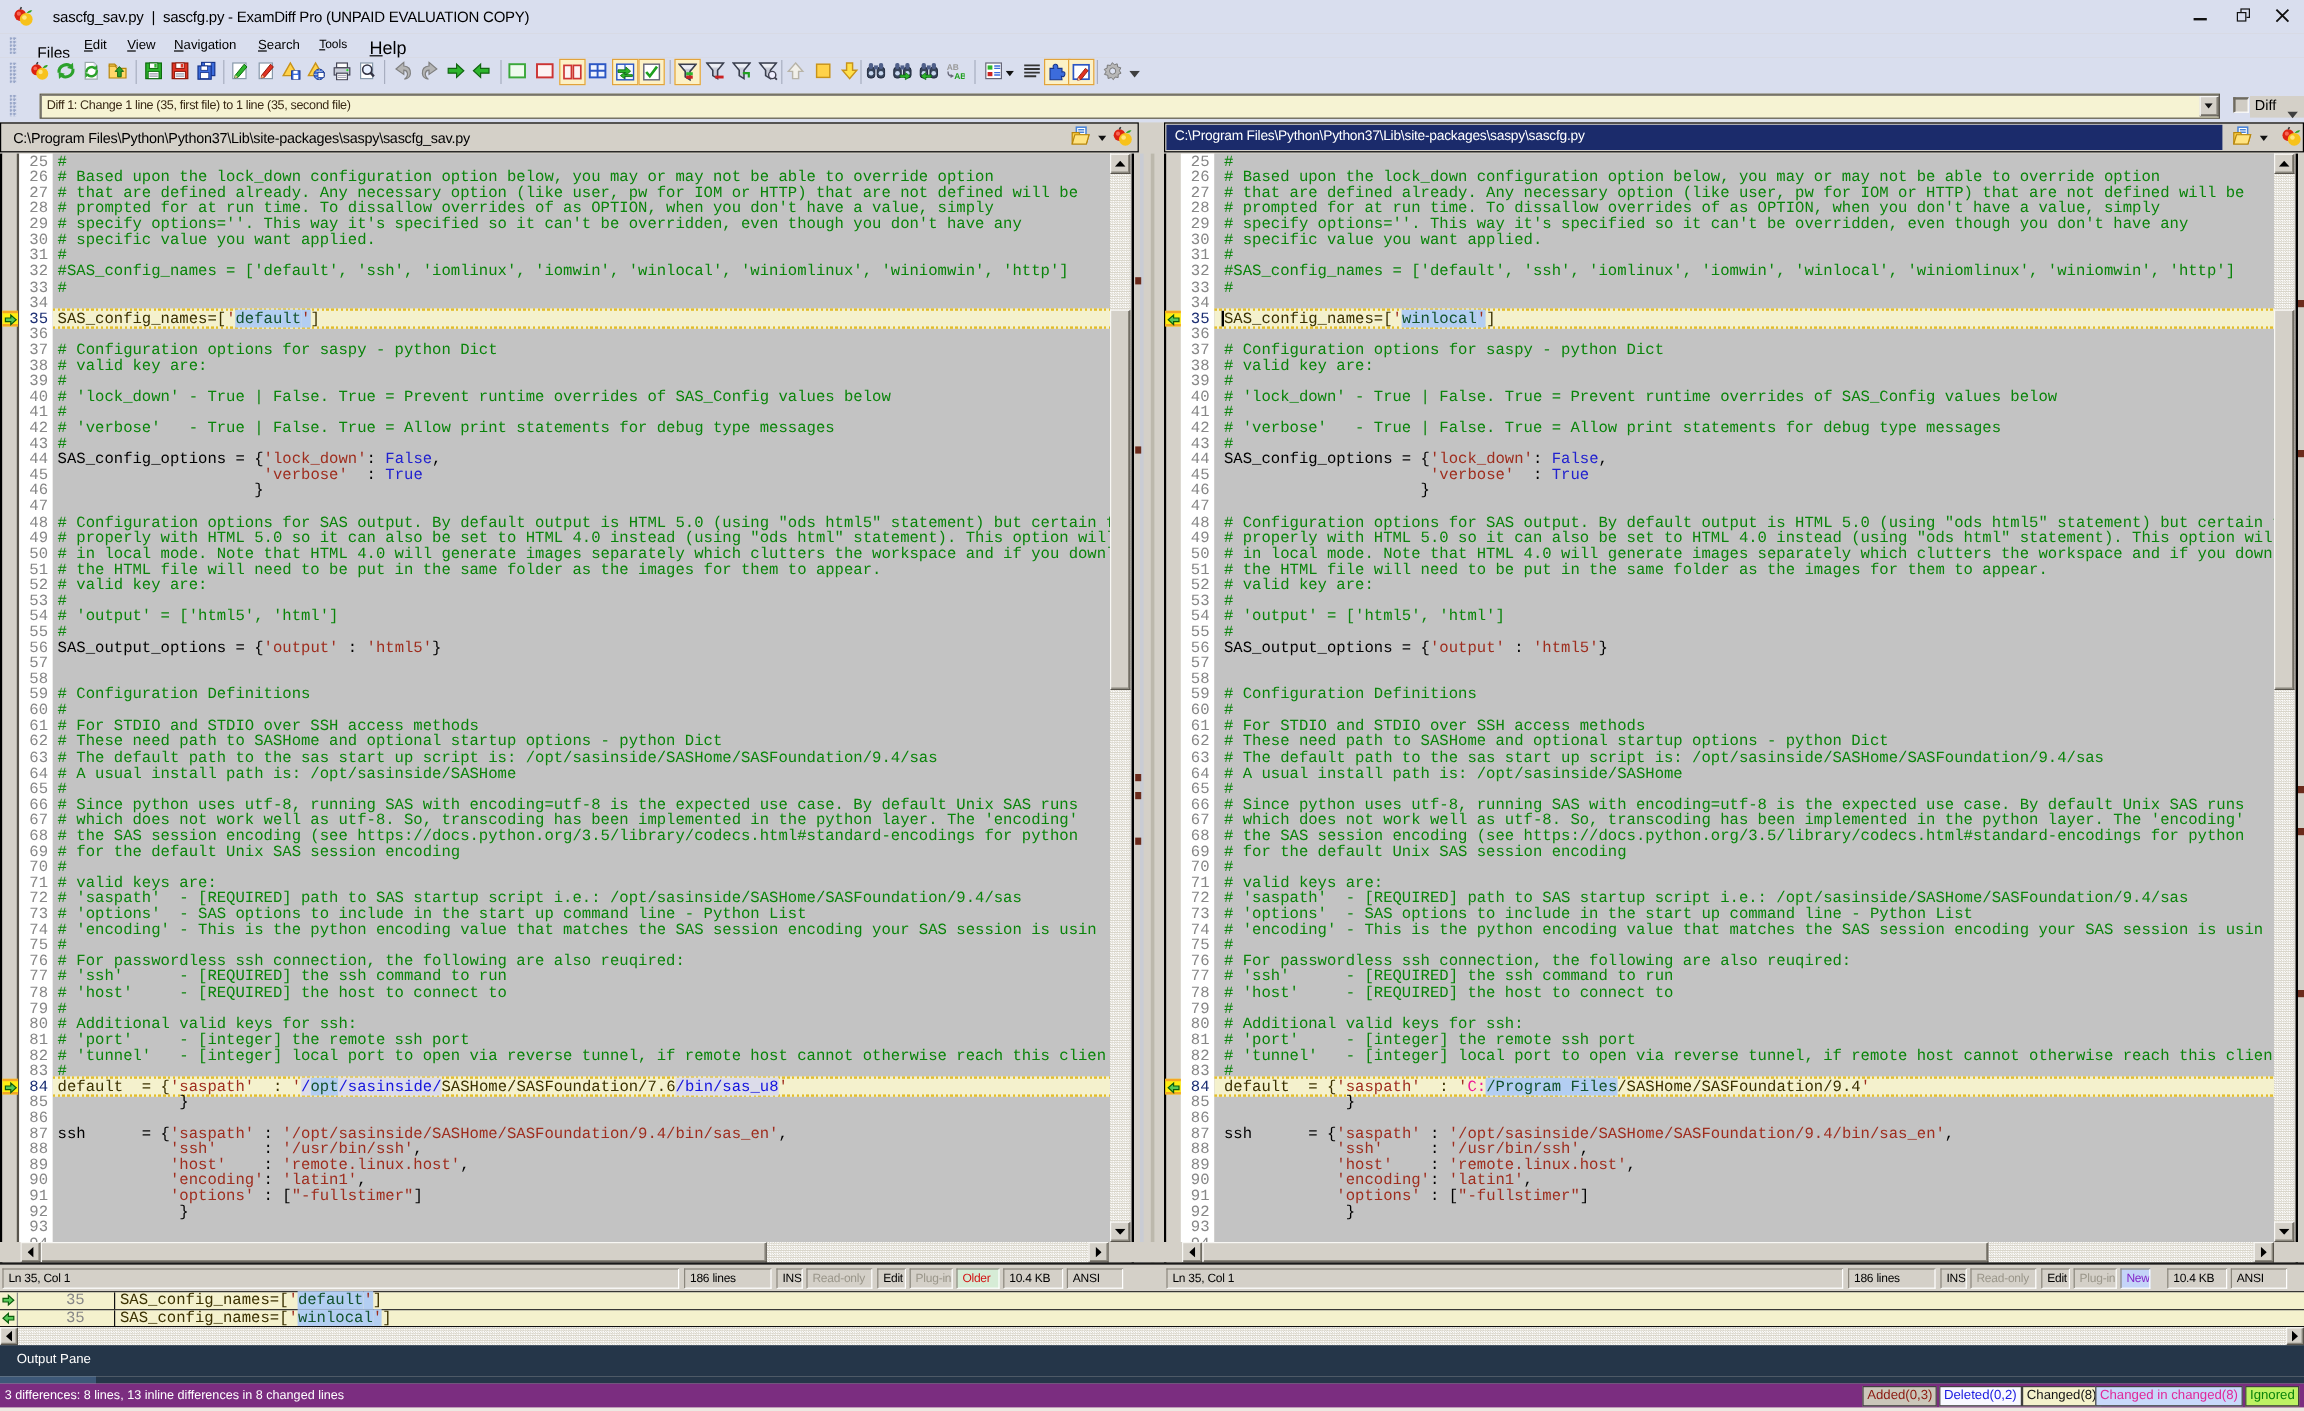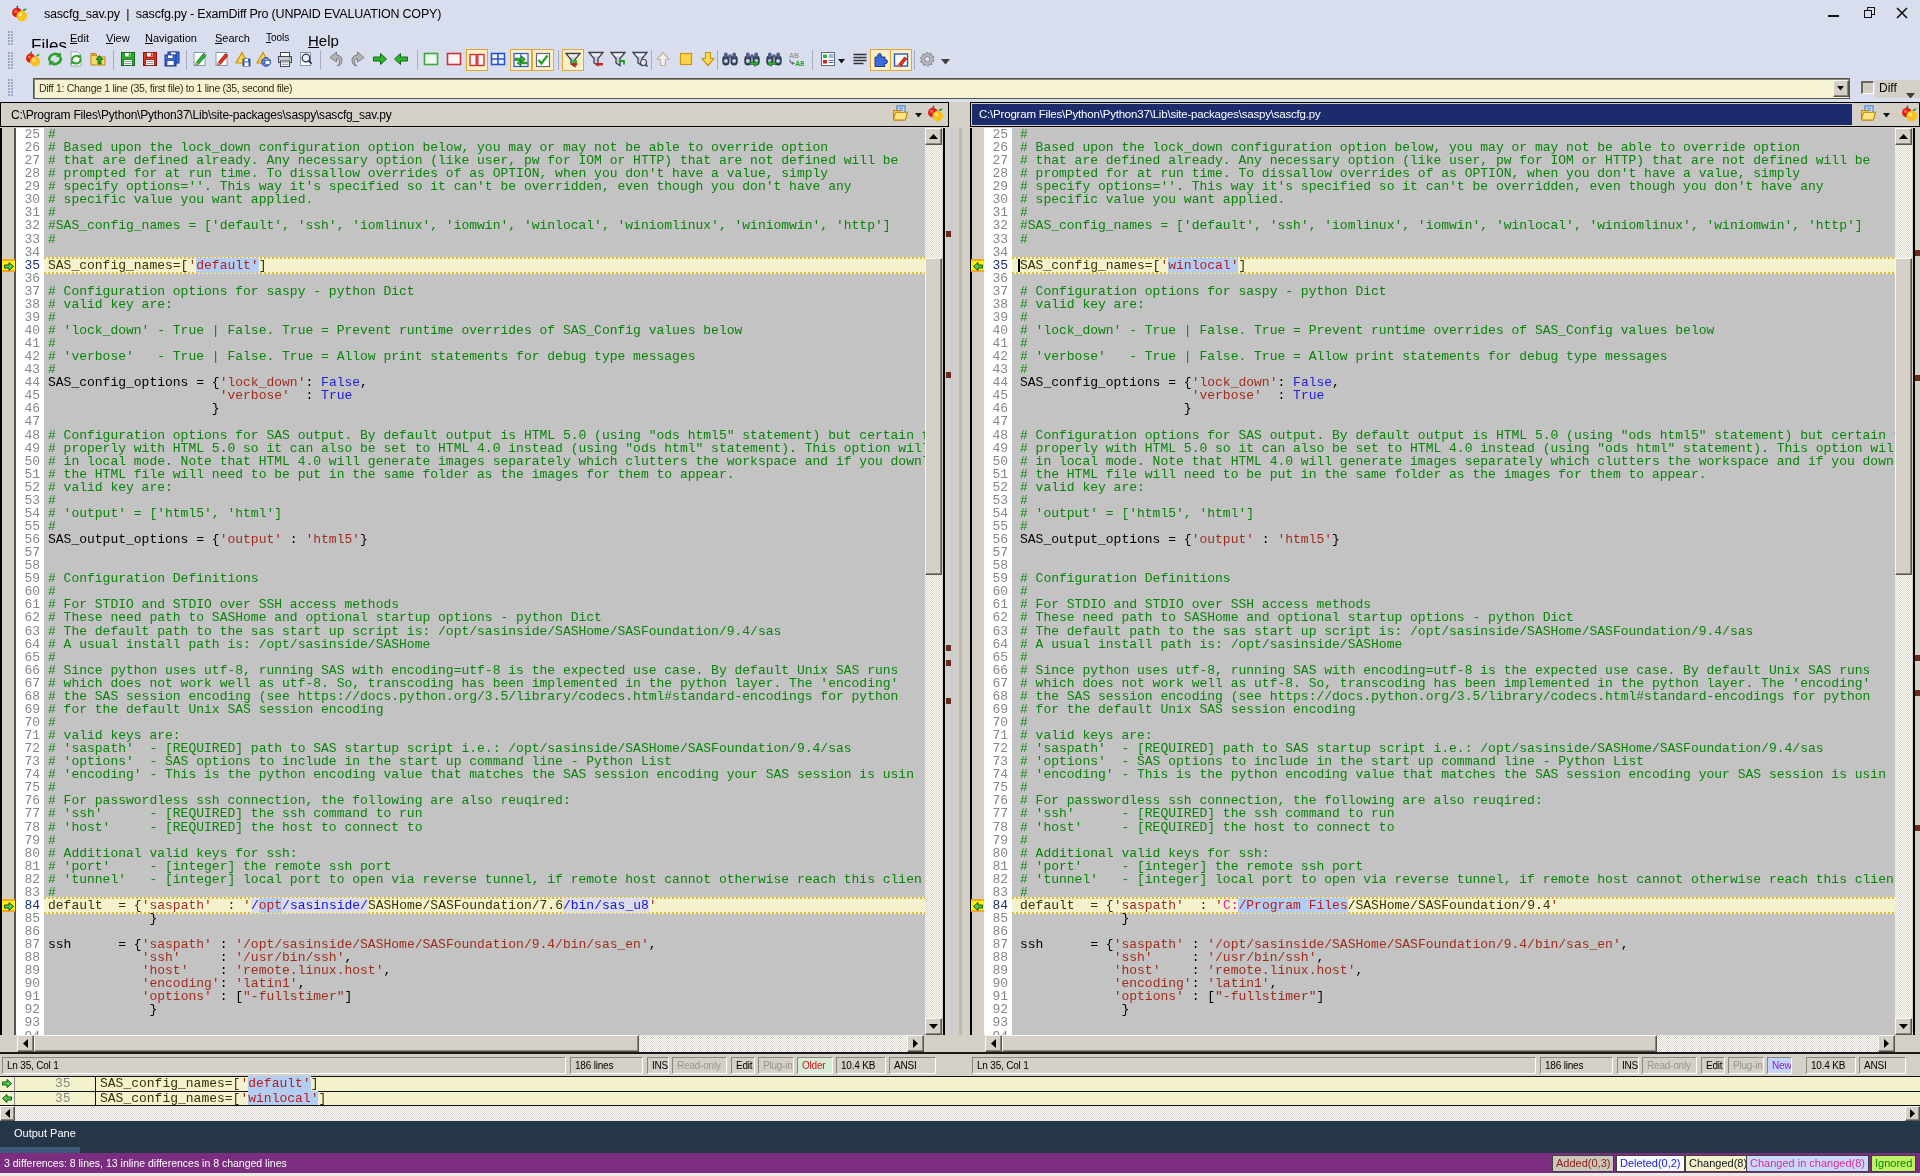--- a/index.html
+++ b/index.html
@@ -2,21 +2,21 @@
 <html><head><meta charset="utf-8"><style>
 *{margin:0;padding:0;box-sizing:border-box}
 svg{display:block}
 html,body{width:1920px;height:1176px;overflow:hidden}
 body{font-family:"Liberation Sans",sans-serif;position:relative;background:#d4d0c8;color:#000}
 .a{position:absolute}
 .cl{position:absolute;height:13.066px;font-family:"Liberation Mono",monospace;font-size:13px;line-height:13.066px;white-space:pre;letter-spacing:0}
 .nl{position:absolute;width:24px;text-align:right;font-family:"Liberation Mono",monospace;font-size:13px;line-height:13.066px;color:#878787}
 .c{color:#0a840a}.k{color:#000}.s{color:#9e2d1e}.b{color:#2121cf}
 .k2{color:#3a3000}.sd{color:#9e2d1e}
-.chg{color:#b91c1c;background:#b3cef2}
+.chg{color:#14532d;background:#b3cef2}
 .chg2{color:#ee1895}
 .sq{color:#9e2d1e;background:#b3cef2}
 .dl{color:#1414dd;background:#dcdcea}
 .num-on{color:#1c2f73}
 .checker{background-image:conic-gradient(#ffffff 0 25%,#d6d2c6 0 50%,#ffffff 0 75%,#d6d2c6 0);background-size:2px 2px}
 .sbtn{position:absolute;background:#d4d0c8;border-top:1px solid #f8f7f4;border-left:1px solid #f8f7f4;border-right:1px solid #58544c;border-bottom:1px solid #58544c;box-shadow:inset -1px -1px 0 #8a867c}
 .thumb{position:absolute;background:#d4d0c8;border-top:1px solid #f8f7f4;border-left:1px solid #f8f7f4;border-right:1px solid #58544c;border-bottom:1px solid #58544c;box-shadow:inset -1px -1px 0 #8a867c}
 .cell{position:absolute;height:17px;border:1px solid;border-color:#8a867c #fff #fff #8a867c;font-size:10px;letter-spacing:-0.2px;line-height:15px;padding-left:4px;color:#000;background:#d4d0c8;white-space:nowrap;overflow:hidden}
 .gray{color:#9a968a}
 .tsep{position:absolute;width:1px;height:20px;background:#a8aec0;top:2px}
@@ -43,21 +43,21 @@
 <div class="a" style="left:1828px;top:15px;width:11px;height:2px;background:#111"></div>
 <div class="a" style="left:1867px;top:7px;width:8px;height:8px;border:1px solid #111"></div>
 <div class="a" style="left:1864px;top:10px;width:8px;height:8px;border:1px solid #111;background:#d9deee"></div>
 <div class="a" style="left:1896px;top:7px">
     <svg width="12" height="12" viewBox="0 0 12 12">
       <path d="M1 1 L11 11 M11 1 L1 11" stroke="#111" stroke-width="1.6"></path>
     </svg>
   </div>
 <div class="a" style="left:0;top:28px;width:1920px;height:20px;background:#d9deee"></div>
 <div class="grip" style="left:8px;top:31px;height:14px"></div>
-<div class="a hl" style="left:31px;top:36px;font-size:17px"><u>F</u>iles</div>
+<div class="a hl" style="left:31px;top:36px;font-size:13px"><u>F</u>iles</div>
 <div class="a hl" style="left:70px;top:32px;font-size:11px"><u>E</u>dit</div>
 <div class="a hl" style="left:106px;top:32px;font-size:11px"><u>V</u>iew</div>
 <div class="a hl" style="left:145px;top:32px;font-size:11px"><u>N</u>avigation</div>
 <div class="a hl" style="left:215px;top:32px;font-size:11px"><u>S</u>earch</div>
 <div class="a hl" style="left:266px;top:32px;font-size:10px"><u>T</u>ools</div>
 <div class="a hl" style="left:308px;top:32px;font-size:15px"><u>H</u>elp</div>
 <div class="a" style="left:0;top:48px;width:1920px;height:27px;background:#d9deee"></div>
 <div class="grip" style="left:8px;top:52px;height:18px"></div>
 <div class="a" style="left:0;top:48px;width:1920px;height:27px">
     <div class="tbtn" style="left:23px">

